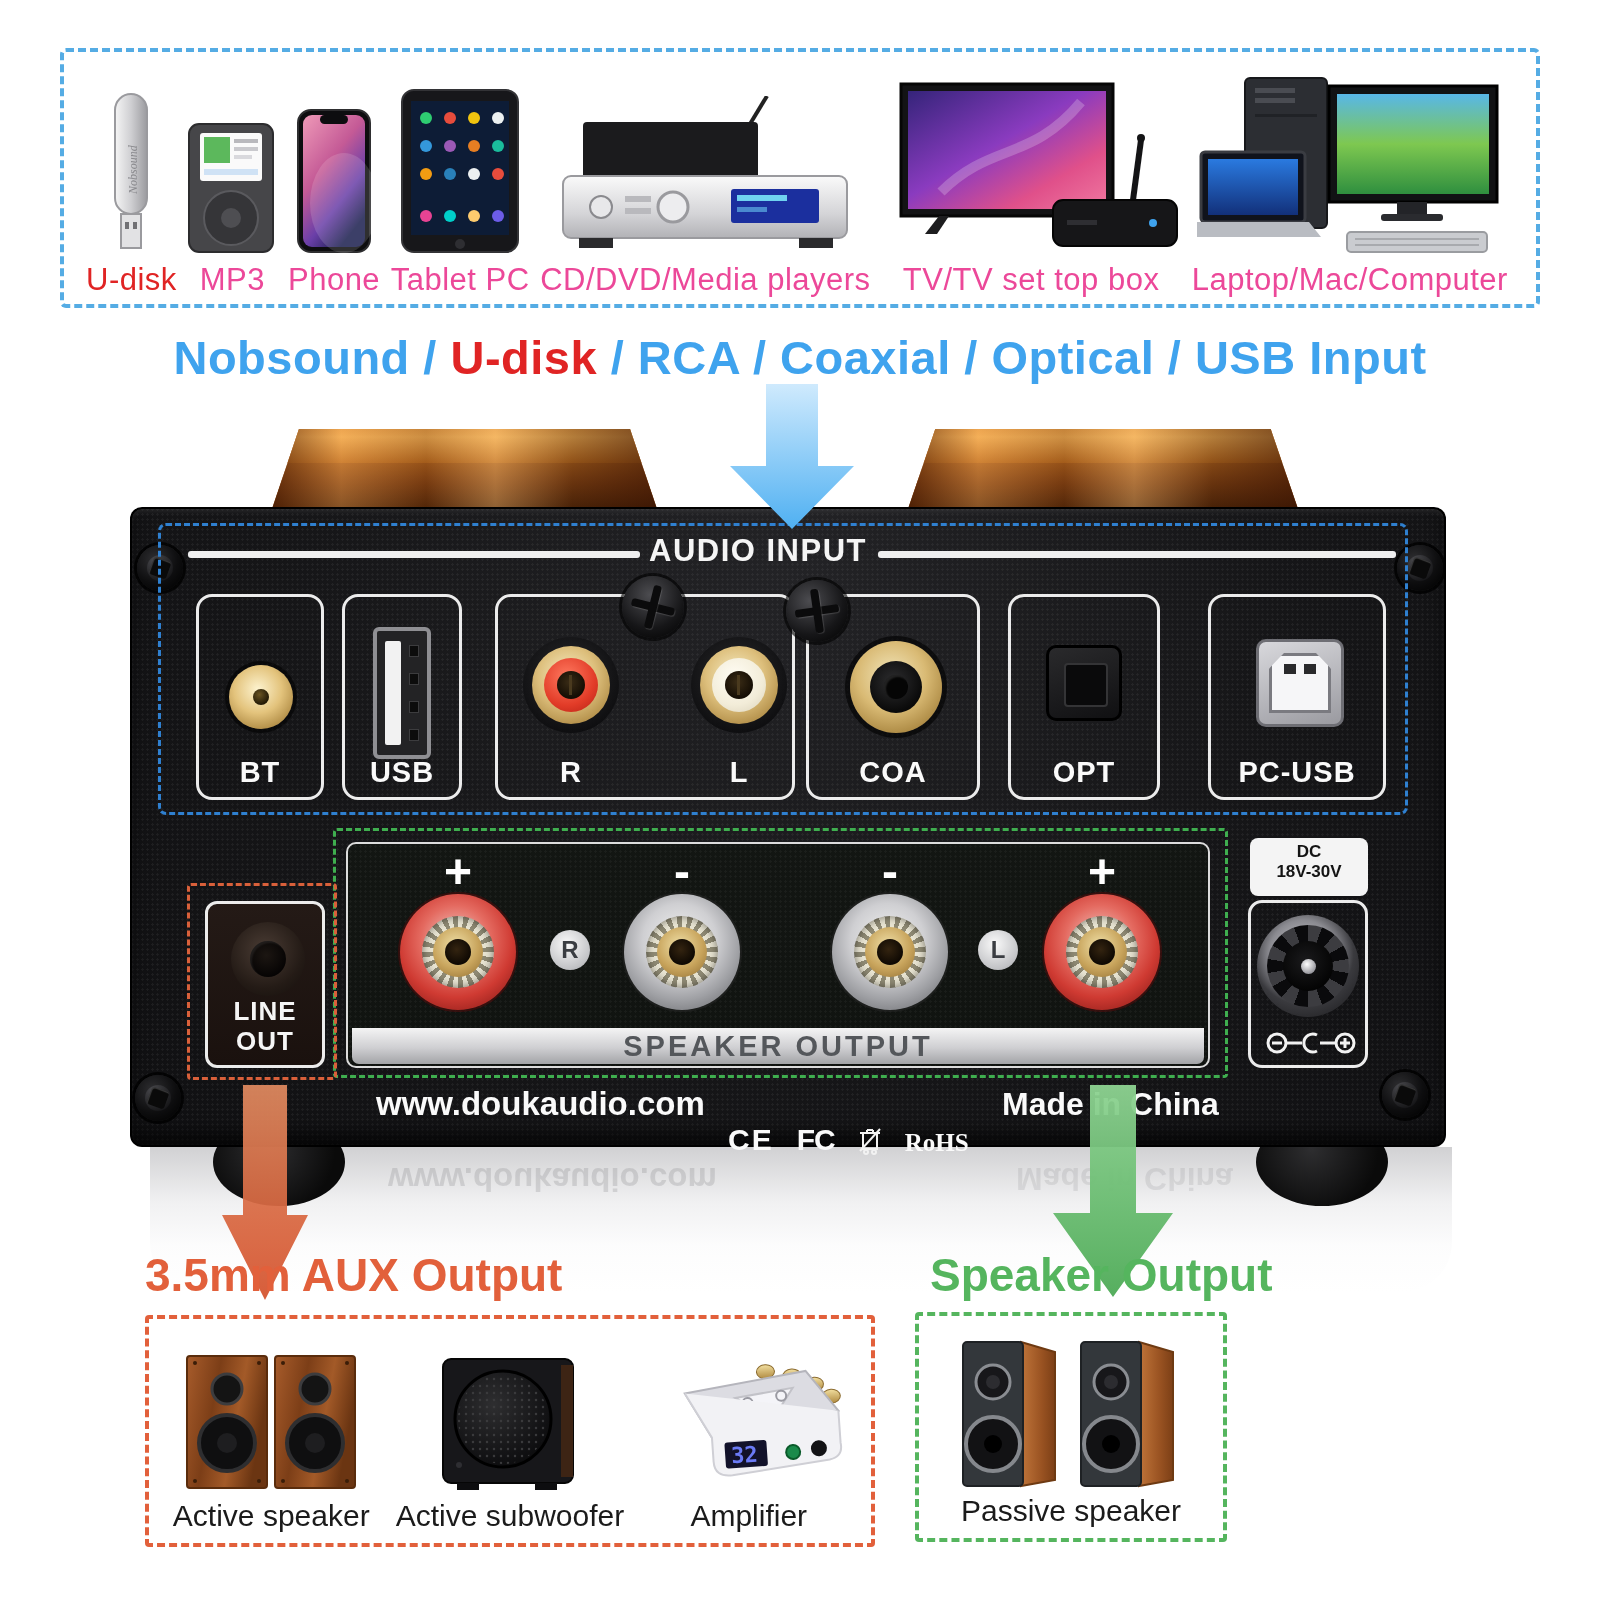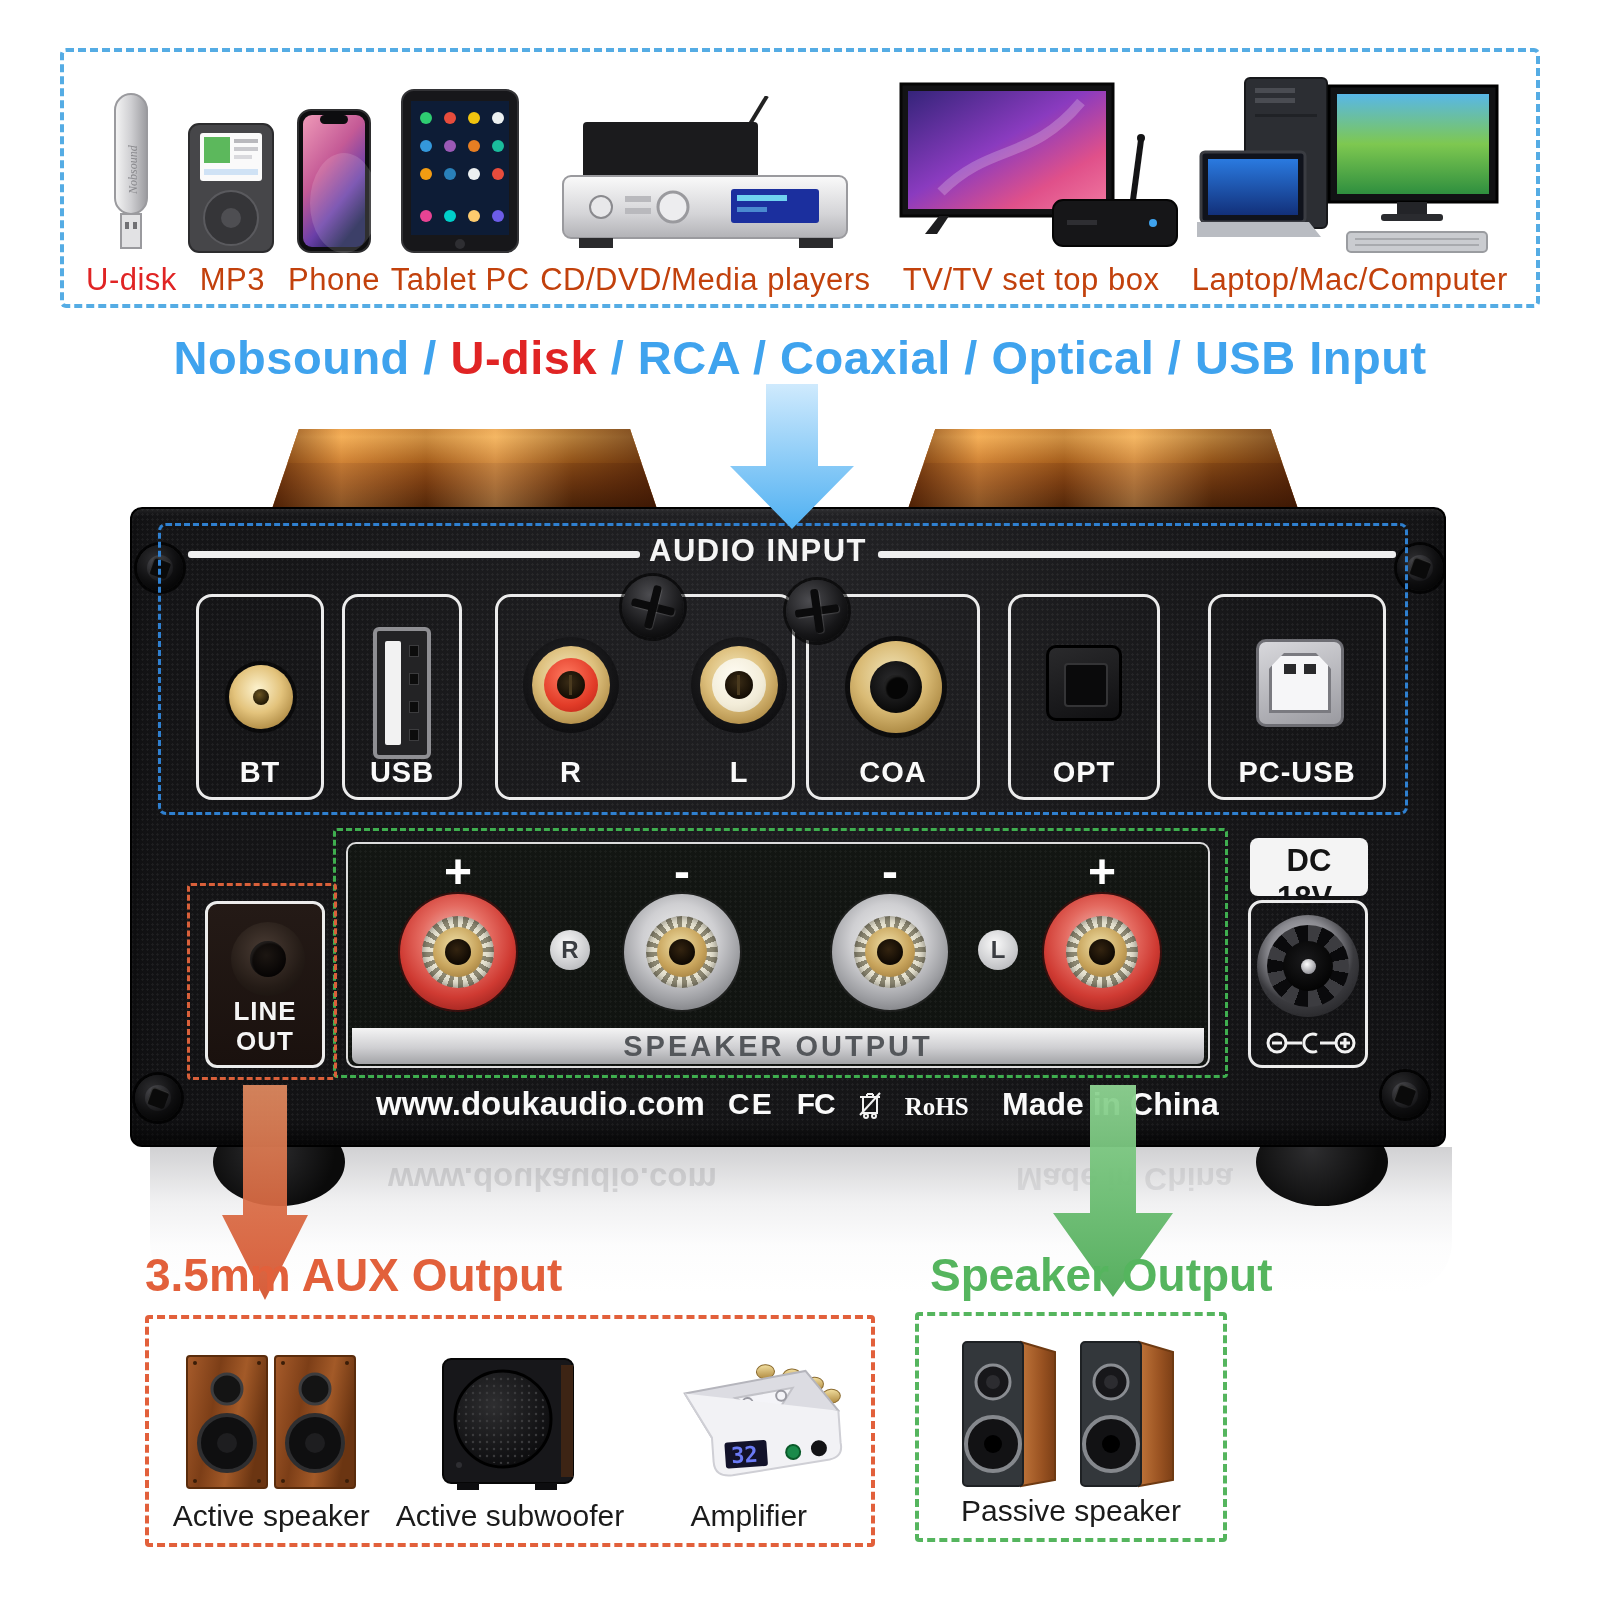--- a/index.html
+++ b/index.html
@@ -5,21 +5,21 @@
   * { margin:0; padding:0; box-sizing:border-box; }
   body { background:#fff; font-family:"Liberation Sans", sans-serif; }
   .canvas { position:relative; width:1600px; height:1600px; background:#fff; overflow:hidden; }
 
   
   .devices-box { position:absolute; left:60px; top:48px; width:1480px; height:260px;
     border:4px dashed #55ace4; border-radius:6px; display:flex; align-items:flex-end;
     justify-content:space-between; padding:0 28px 6px 22px; }
   .device { display:flex; flex-direction:column; align-items:center; }
   .device .art { display:flex; align-items:flex-end; justify-content:center; margin-bottom:8px; }
-  .device-label { font-size:31px; color:#c2410c; letter-spacing:0.5px; white-space:nowrap; }
+  .device-label { font-size:31px; color:#ec4899; letter-spacing:0.5px; white-space:nowrap; }
   .device-label.red { color:#e02424; }
 
   
   .headline { position:absolute; left:0; top:330px; width:1600px; text-align:center;
     font-size:47px; font-weight:bold; letter-spacing:0.5px; }
   .headline .blue { color:#3fa3ee; }
   .headline .red { color:#e02424; }
 
   .arrow-blue { position:absolute; left:722px; top:384px; z-index:3; }
 
@@ -162,38 +162,38 @@
   .jack35 { position:absolute; left:23px; top:18px; width:74px; height:74px; border-radius:50%;
     background:radial-gradient(circle at 45% 38%, #4a3c34, #241b16 62%, #140e0b);
     display:flex; align-items:center; justify-content:center; }
   .jack35::after { content:""; width:36px; height:36px; border-radius:50%;
     background:radial-gradient(circle at 45% 40%, #1c1612, #050303 75%); box-shadow:inset 2px 2px 2px rgba(255,255,255,.08); }
   .lineout-text { position:absolute; bottom:8px; left:0; width:100%; text-align:center;
     color:#f5f5f5; font-size:26px; font-weight:bold; line-height:1.15; letter-spacing:1px; }
 
   
   .dc-label { position:absolute; left:1120px; top:331px; width:118px; height:58px; background:#f4f4f4;
-    border-radius:8px; text-align:center; color:#141414; font-size:31px; font-weight:bold; line-height:1.2; padding-top:4px; }
+    border-radius:8px; text-align:center; color:#141414; font-size:17px; font-weight:bold; line-height:1.2; padding-top:4px; }
   .dc-box { position:absolute; left:1118px; top:393px; width:120px; height:168px;
     border:3px solid #ececec; border-radius:14px; }
   .dc-jack { position:absolute; left:6px; top:12px; width:102px; height:102px; border-radius:50%;
     background:radial-gradient(circle at 45% 38%, #d8d8dc, #8a8a90 40%, #3a3a3e 60%, #141416);
     display:flex; align-items:center; justify-content:center; }
   .dc-jack .knurl { width:82px; height:82px; border-radius:50%;
     background:repeating-conic-gradient(#3c3c40 0deg 20deg, #0a0a0c 20deg 40deg);
     display:flex; align-items:center; justify-content:center; }
   .dc-jack .hole { width:50px; height:50px; border-radius:50%; background:radial-gradient(circle at 45% 40%, #1a1a1c, #030303 75%);
     display:flex; align-items:center; justify-content:center; }
   .dc-jack .pin { width:15px; height:15px; border-radius:50%; background:radial-gradient(circle at 40% 35%, #fff, #9a9aa0 70%); }
 
   
   .amp-footer-item { position:absolute; color:#fafafa; font-weight:bold; white-space:nowrap; }
   .certs { position:absolute; left:598px; top:580px; display:flex; align-items:flex-end; gap:23px; color:#fafafa; }
   .certs .ce { font-size:30px; font-weight:bold; letter-spacing:2px; }
-  .certs .fcc { font-size:30px; font-weight:bold; letter-spacing:-1px; }
+  .certs .fcc { font-size:30px; font-weight:bold; letter-spacing:-1px;margin-top:36px; }
   .certs .rohs { font-family:"Liberation Serif", serif; font-size:25px; font-weight:bold; }
 
   
   .callout-title { position:absolute; font-size:46px; font-weight:bold; z-index:5; white-space:nowrap; }
   .callout-title.aux { left:145px; top:1248px; color:#e2603b; }
   .callout-title.spk { left:930px; top:1248px; color:#55b55e; }
   .aux-box { position:absolute; left:145px; top:1315px; width:730px; height:232px;
     border:4px dashed #e2603b; border-radius:4px; display:flex; align-items:flex-end;
     justify-content:space-around; padding:10px 10px 10px; z-index:5; background:rgba(255,255,255,.75); }
   .spk-box { position:absolute; left:915px; top:1312px; width:312px; height:230px;

